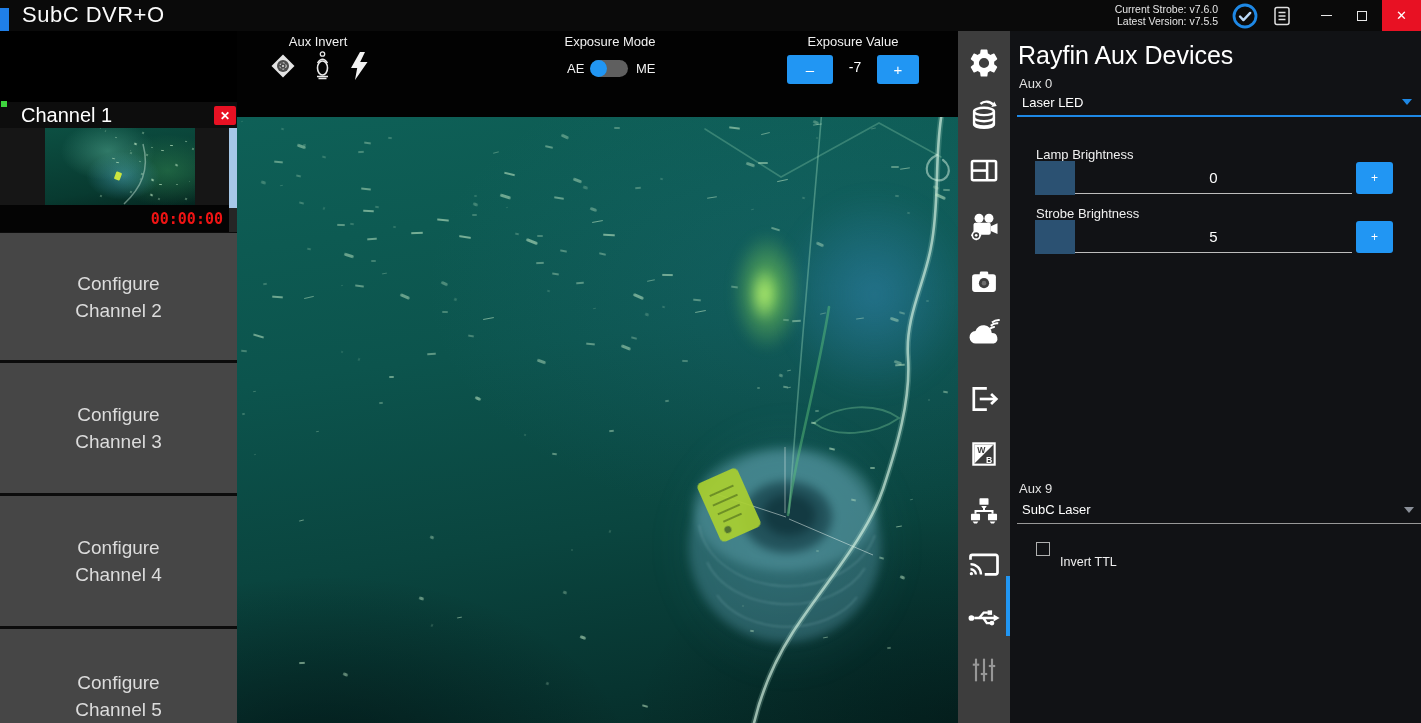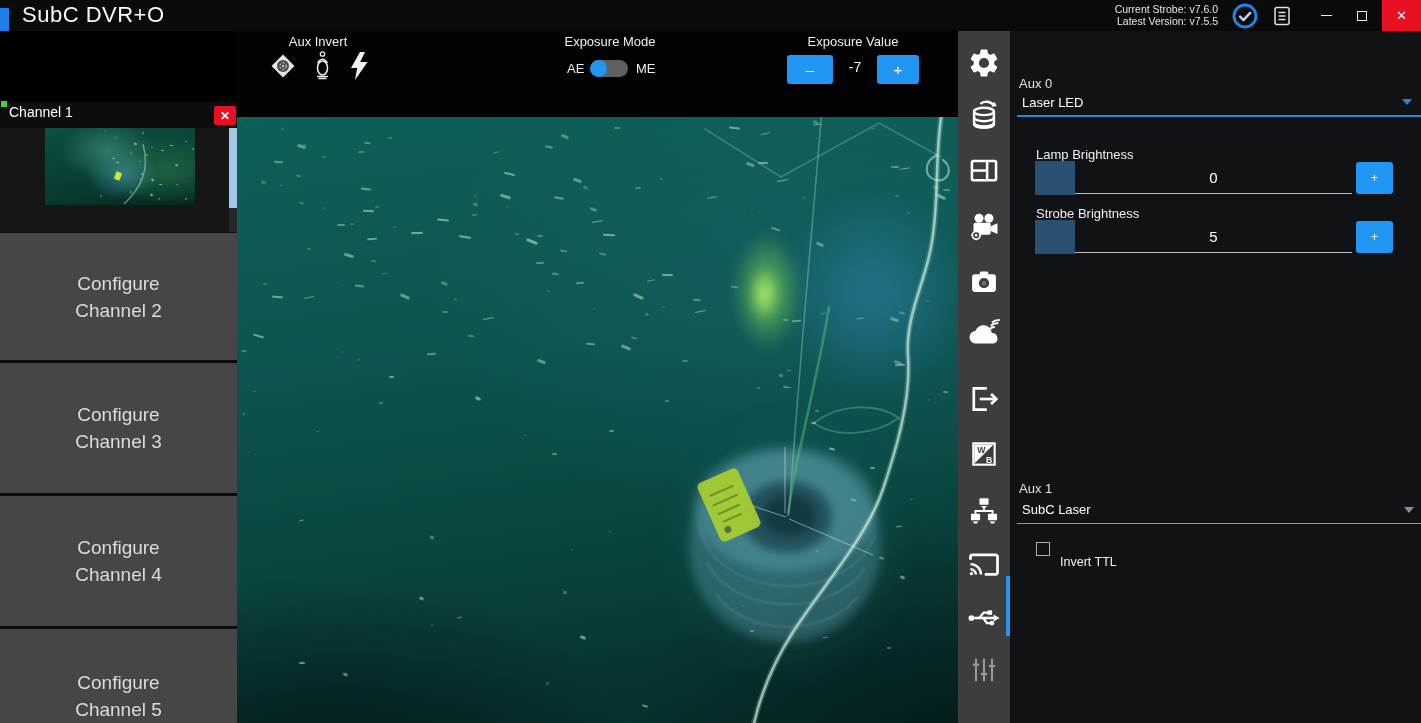--- a/index.html
+++ b/index.html
@@ -25,21 +25,21 @@
   .caret { width:0; height:0; border-left:5px solid transparent; border-right:5px solid transparent; border-top:6px solid #8a8f98; }
   .micvol { left:5px; top:42px; font-size:14px; color:#fff; }
   .slider-track { left:108px; top:46px; width:44px; height:5px; border-radius:3px; background:#2196f3; }
   .slider-knob { left:136px; top:40px; width:18px; height:18px; border-radius:50%; background:#2196f3; }
   .mute-btn { left:171px; top:34px; width:45px; height:29px; background:#2196f3; border-radius:3px; display:flex; align-items:center; justify-content:center; font-size:13px; color:#fff; }
 
   
   .channel-list { left:0; top:102px; width:237px; height:621px; background:#0c0c0c; }
   .ch-header { left:0; top:0; width:237px; height:26px; background:#0d0d0d; }
   .rec-dot { left:1px; top:-1px; width:6px; height:6px; background:#3ed43e; }
-  .ch-title { left:9px; top:2px; font-size:14px; color:#fff; }
+  .ch-title { left:21px; top:2px; font-size:20px; color:#fff; }
   .ch-close { left:214px; top:4px; width:22px; height:19px; background:#e81123; border-radius:2px; display:flex; align-items:center; justify-content:center; font-size:12px; font-weight:bold; color:#fff; }
   .thumb-area { left:0; top:26px; width:229px; height:104px; background:#161616; }
   .thumb { left:45px; top:0; width:150px; height:77px; overflow:hidden;
            background: radial-gradient(45% 55% at 42% 30%, rgba(95,185,160,.45), transparent 70%),
                        radial-gradient(35% 45% at 52% 62%, rgba(80,170,195,.5), transparent 70%),
                        radial-gradient(55% 65% at 82% 55%, rgba(70,170,95,.35), transparent 72%),
                        linear-gradient(170deg,#0c4f42,#083a30 70%,#05251f); }
   .t-dot { left:70px; top:44px; width:6px; height:8px; background:#cbe53e; border-radius:1px; transform:rotate(20deg); }
   .tc-strip { left:0; top:103px; width:229px; height:27px; background:#040404; display:flex; align-items:center; justify-content:flex-end; padding-right:6px; }
   .timecode { font-family:"DejaVu Sans Mono", monospace; font-weight:bold; font-size:15px; color:#f01414; }
@@ -160,20 +160,23 @@
             <i style="left: 124.955px; top: 17.2741px; width: 3.21453px; height: 1.08865px; opacity: 0.711361; transform: rotate(2.21631deg);"></i>
             <i style="left: 106.155px; top: 51.2004px; width: 3.15267px; height: 2.15946px; opacity: 0.698472; transform: rotate(28.9865deg);"></i>
             <i style="left: 115.801px; top: 22.2935px; width: 2.89834px; height: 1.18591px; opacity: 0.645487; transform: rotate(4.64772deg);"></i>
             <i style="left: 93.5791px; top: 33.3773px; width: 1.914px; height: 1.47661px; opacity: 0.440416; transform: rotate(11.9153deg);"></i>
             <i style="left: 67.4903px; top: 30.3466px; width: 2.54247px; height: 1.49536px; opacity: 0.571348; transform: rotate(12.3841deg);"></i>
             <i style="left: 85.4032px; top: 21.7287px; width: 1.15381px; height: 1.33188px; opacity: 0.282045; transform: rotate(8.29711deg);"></i>
             <i style="left: 100.57px; top: 25.6365px; width: 2.25981px; height: 2.0503px; opacity: 0.512461; transform: rotate(26.2576deg);"></i>
             <i style="left: 55.0292px; top: 67.1594px; width: 1.86817px; height: 1.61059px; opacity: 0.43087; transform: rotate(15.2648deg);"></i>
           </div>
       </div>
+    </div>
+    <div class="abs tc-strip">
+      <span class="timecode">00:00:00</span>
     </div>
     <div class="abs scrollbar">
         <div class="abs scroll-thumb"></div>
       </div>
 
     <div class="abs cfg-panel" style="top:131px; height:127px;">
       <div>Configure</div>
       <div>Channel 2</div>
     </div>
     <div class="abs cfg-panel" style="top:261px; height:130px;">
@@ -538,37 +541,38 @@
           <line x1="12" y1="3.5" x2="12" y2="20.5"></line>
           <line x1="9.6" y1="15" x2="14.4" y2="15"></line>
           <line x1="18" y1="3.5" x2="18" y2="20.5"></line>
           <line x1="15.6" y1="9" x2="20.4" y2="9"></line>
         </svg>
     </div>
     <div class="abs select-bar"></div>
   </div>
 
   <div class="abs right-panel">
+    <div class="abs panel-title">Rayfin Aux Devices</div>
 
     <div class="abs aux-label" style="left:9px; top:45px;text-align:right;">Aux 0</div>
     <div class="abs device-value" style="left:12px; top:64px;">Laser LED</div>
     <span class="abs caret caret-blue" style="left:392px; top:68px;"></span>
     <div class="abs b-underline" style="top:84px;"></div>
 
     <div class="abs ctl-label" style="left:26px; top:116px;">Lamp Brightness</div>
     <div class="abs dec-btn" style="left:25px; top:130px;"></div>
     <div class="abs val-field" style="left:65px; top:130px; width:277px;">0</div>
     <div class="abs plus-btn" style="left:346px; top:131px;">+</div>
 
     <div class="abs ctl-label" style="left:26px; top:175px;">Strobe Brightness</div>
     <div class="abs dec-btn" style="left:25px; top:189px;"></div>
     <div class="abs val-field" style="left:65px; top:189px; width:277px;">5</div>
     <div class="abs plus-btn" style="left:346px; top:190px;">+</div>
 
-    <div class="abs aux-label" style="left:9px; top:450px;">Aux 1</div>
+    <div class="abs aux-label" style="left:9px; top:450px;">Aux 9</div>
     <div class="abs device-value" style="left:12px; top:471px;">SubC Laser</div>
     <span class="abs caret" style="left:394px; top:476px;"></span>
     <div class="abs g-underline" style="top:492px;"></div>
 
     <div class="abs checkbox" style="left:26px; top:511px;"></div>
     <div class="abs chk-label" style="left:50px; top:524px;">Invert TTL</div>
   </div>
 
 </div>
 

